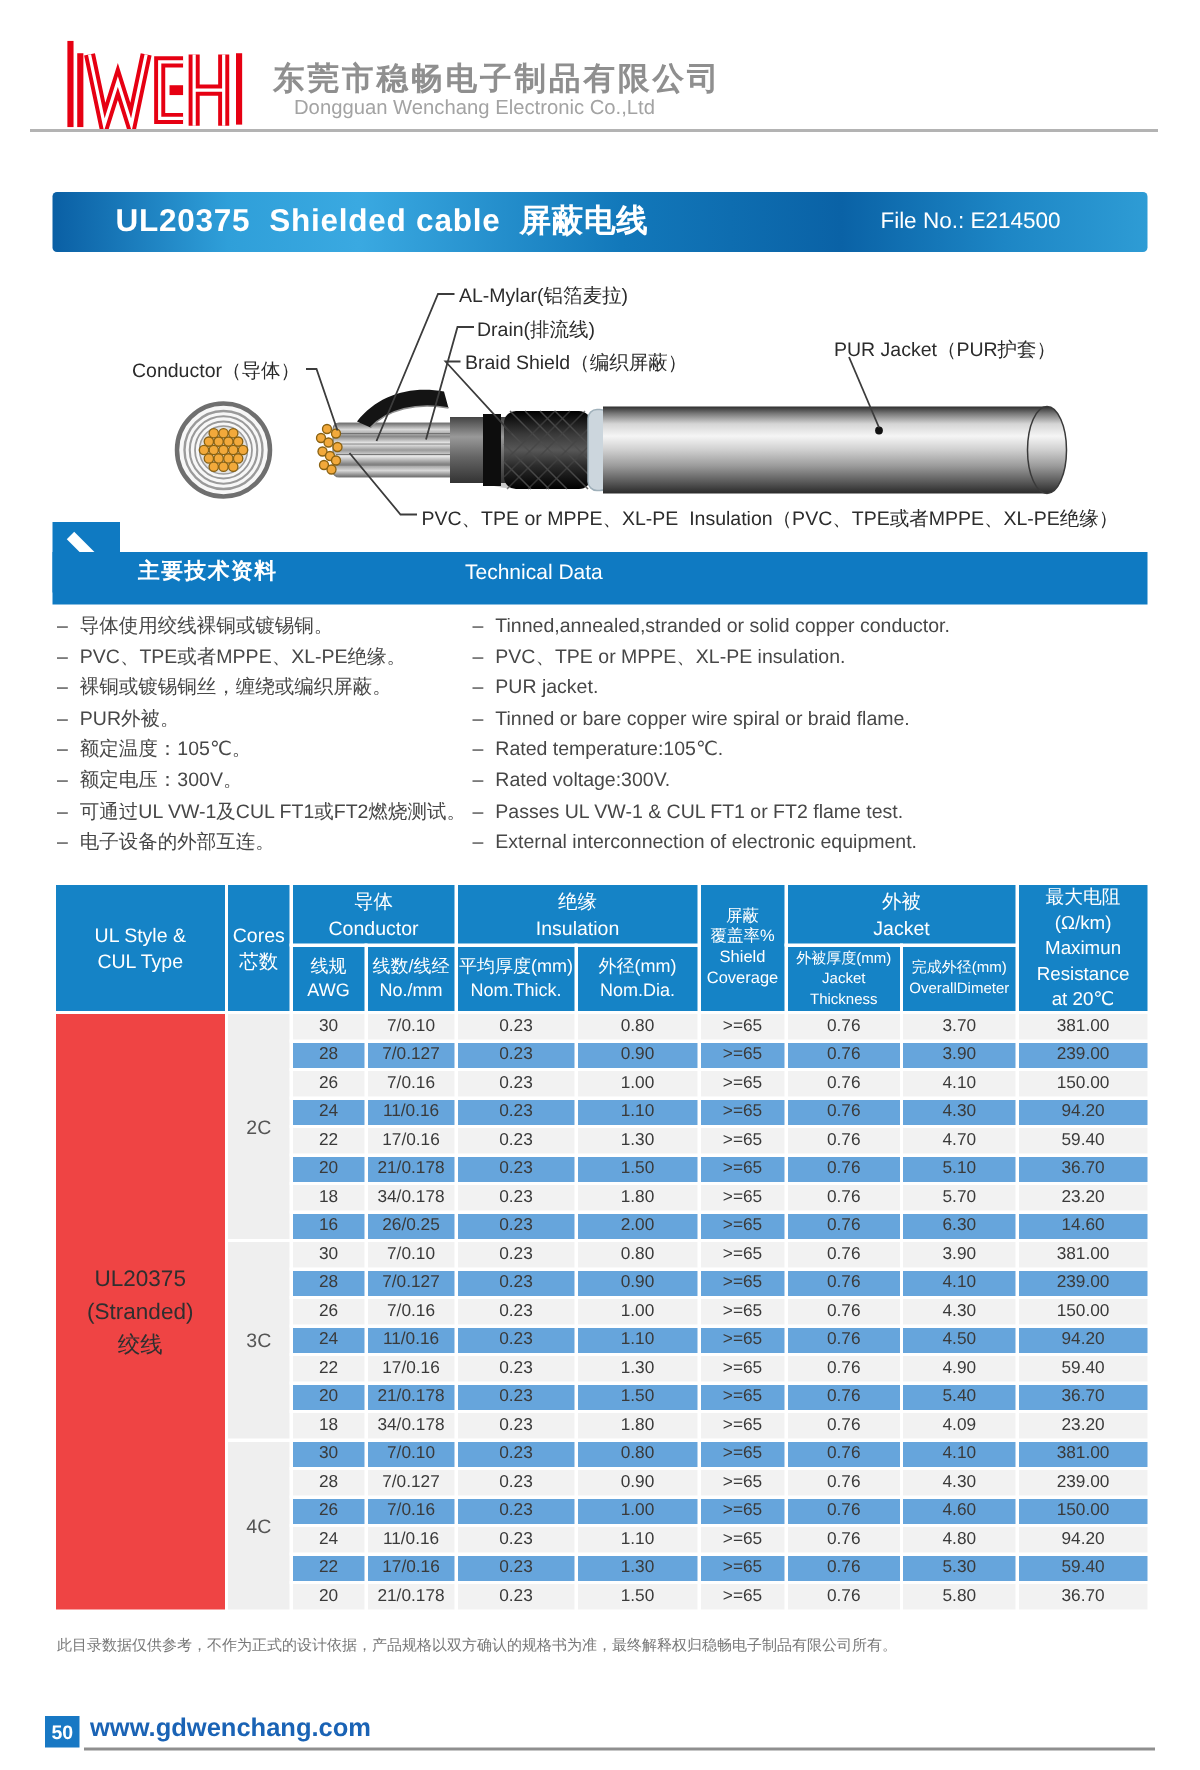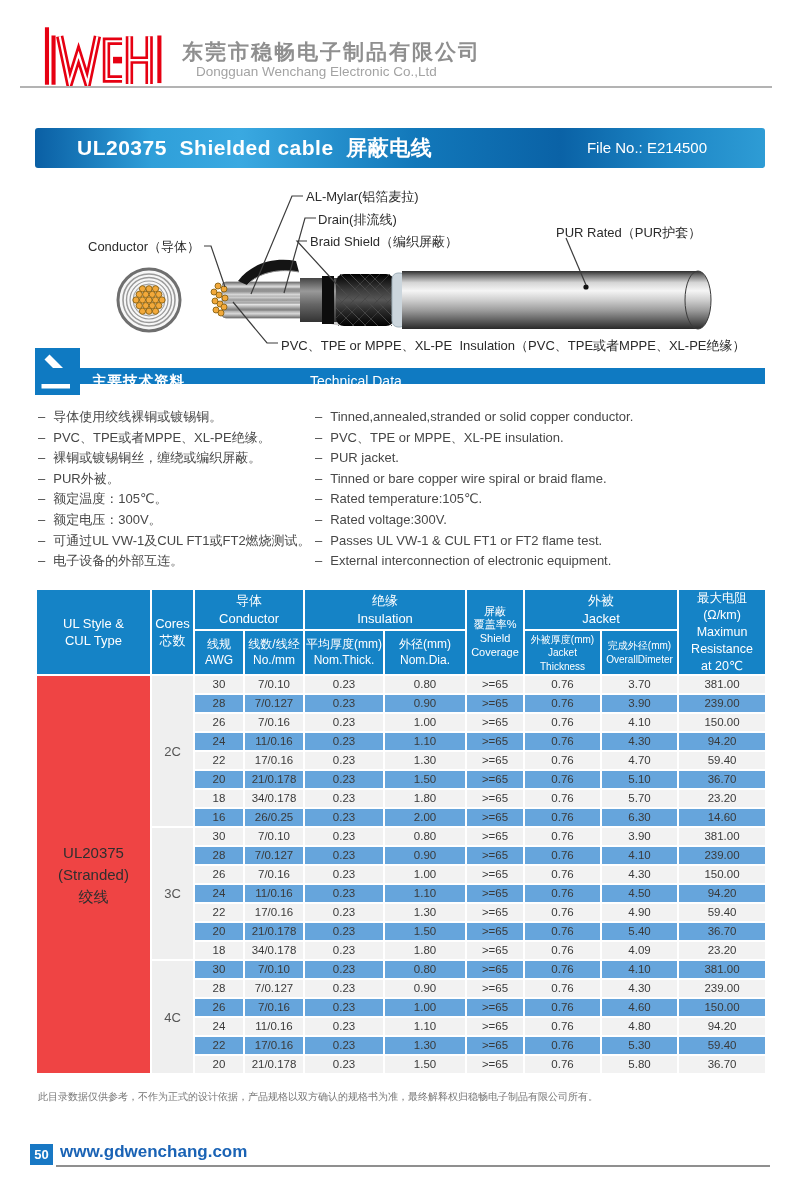--- a/index.html
+++ b/index.html
@@ -23,21 +23,21 @@
   .cable-svg{position:absolute;left:0;top:0;width:800px;height:195px;}
   .dlabel{position:absolute;font-size:13px;color:#2b2b2b;white-space:pre;}
   .lb-conductor{left:88px;top:63px;}
   .lb-almylar{left:306px;top:13px;}
   .lb-drain{left:318px;top:36px;}
   .lb-braid{left:310px;top:58px;}
   .lb-pur{left:556px;top:49px;}
   .lb-insulation{left:281px;top:162px;}
 
   
-  .tech-bar{position:absolute;left:35px;top:368px;width:730px;height:16px;background:#0f7ac2;}
+  .tech-bar{position:absolute;left:35px;top:368px;width:730px;height:35px;background:#0f7ac2;}
   .tech-cn{position:absolute;left:57px;top:0;line-height:27px;color:#fff;font-size:14.5px;font-weight:bold;letter-spacing:1px;}
   .tech-en{position:absolute;left:275px;top:0;line-height:27px;color:#fff;font-size:14px;}
   .tech-icon{position:absolute;left:35px;top:348px;width:45px;height:47px;background:#0f7ac2;border-right:2px solid #fff;}
   .tech-icon svg{width:45px;height:47px;display:block;}
 
   
   .bullets{position:absolute;top:407px;}
   .bullets-cn{left:38px;width:280px;}
   .bullets-en{left:315px;width:455px;}
   .bullet{display:flex;font-size:13px;color:#474747;line-height:20.6px;white-space:pre;}
@@ -204,21 +204,21 @@
         <polyline points="307,66 297,66 341,114"></polyline>
         <polyline points="566,63 586,110"></polyline>
         <polyline points="278,168 267,168 233,127"></polyline>
       </g>
     </svg>
 
     <div class="dlabel lb-conductor">Conductor（导体）</div>
     <div class="dlabel lb-almylar">AL-Mylar(铝箔麦拉)</div>
     <div class="dlabel lb-drain">Drain(排流线)</div>
     <div class="dlabel lb-braid">Braid Shield（编织屏蔽）</div>
-    <div class="dlabel lb-pur">PUR Rated（PUR护套）</div>
+    <div class="dlabel lb-pur">PUR Jacket（PUR护套）</div>
     <div class="dlabel lb-insulation">PVC、TPE or MPPE、XL-PE  Insulation（PVC、TPE或者MPPE、XL-PE绝缘）</div>
   </div>
 
   <div class="tech-icon">
     <svg viewBox="0 0 45 47" aria-hidden="true">
       <line x1="12" y1="9" x2="27" y2="24" stroke="#fff" stroke-width="7"></line>
       <polygon points="35,33 33,21 22,32" fill="#fff"></polygon>
       <polyline points="9,21 9,38 35,38" fill="none" stroke="#fff" stroke-width="5"></polyline>
     </svg>
   </div>

